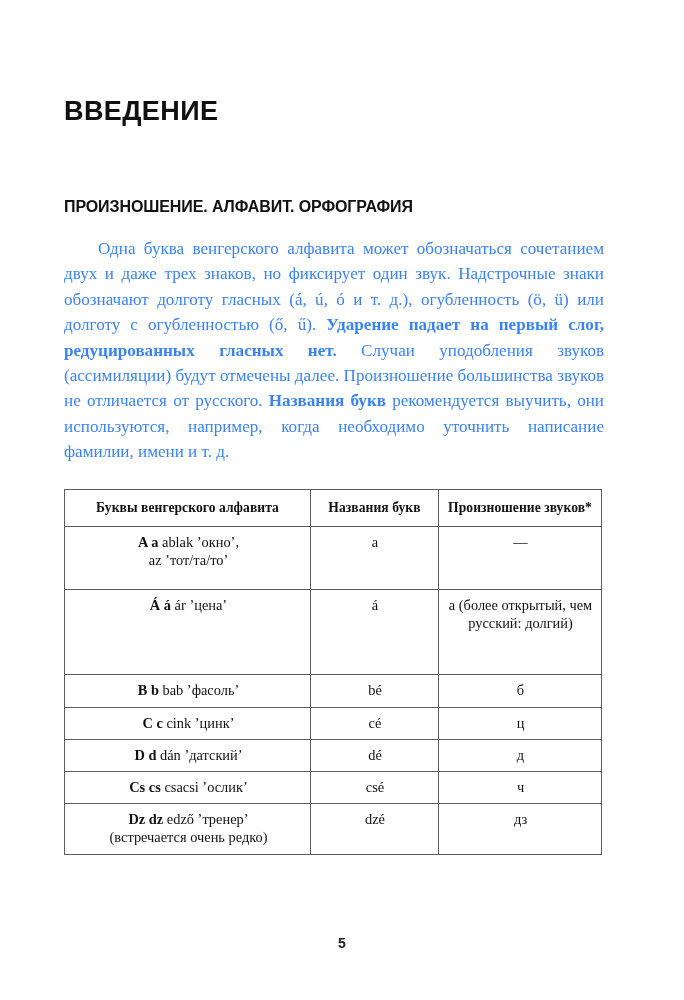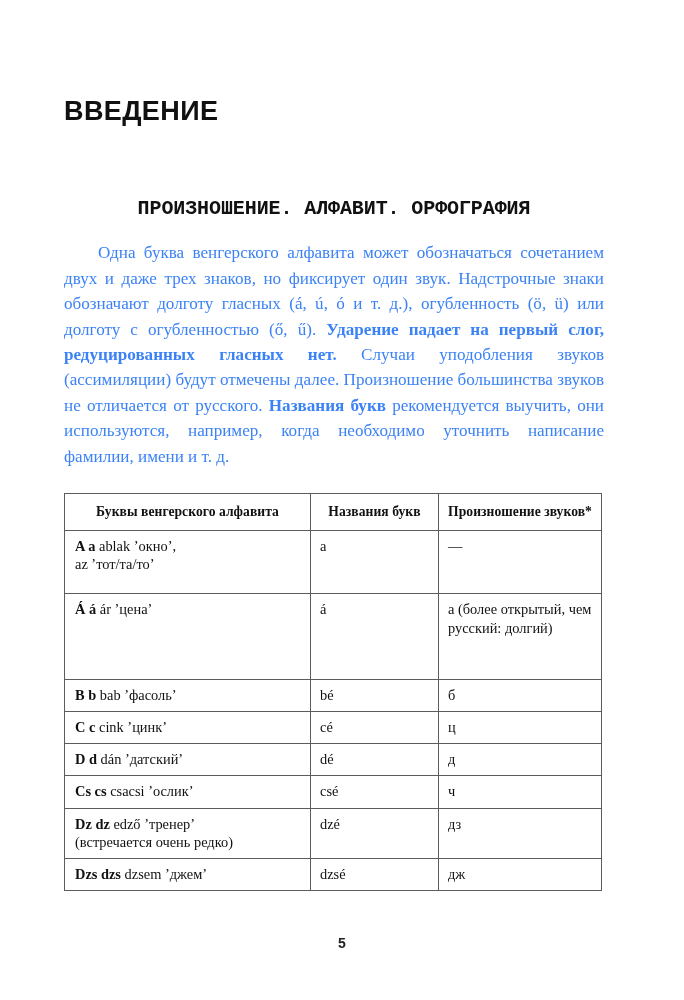--- a/index.html
+++ b/index.html
@@ -31,29 +31,28 @@
     font-weight: 700;
     font-size: 27px;
     letter-spacing: 0.4px;
     color: #111111;
     margin: 0;
     padding-top: 97px;
     line-height: 1.05;
   }
 
   .section-title {
-    font-family: Liberation Mono, monospace;
-    font-weight: 700;
-    font-size: 20px;
+    font-family: Liberation Sans, sans-serif;
+    font-weight: 700;
+    font-size: 16px;
     letter-spacing: -0.1px;
     color: #111111;
     margin: 0;
     padding-top: 73px;
     line-height: 1.1;
-    text-align: center;
   }
 
   
   .body-par {
     font-family: "Liberation Serif", "DejaVu Serif", serif;
     font-size: 17.1px;
     line-height: 25.4px;
     text-align: justify;
     text-indent: 34px;
     margin: 0;
@@ -77,20 +76,21 @@
   .alphabet-table col.c3 { width: 163px; }
 
   .alphabet-table th,
   .alphabet-table td {
     border: 1.1px solid #5c5c5c;
     vertical-align: top;
     padding: 6px 8px 7px 9px;
     font-size: 14.4px;
     line-height: 18.2px;
     color: #111111;
+    text-align: center;
   }
   .alphabet-table th {
     font-weight: 700;
     text-align: center;
     font-size: 13.6px;
     line-height: 17px;
     padding: 9px 4px 10px 4px;
     letter-spacing: 0.05px;
   }
   .alphabet-table td.col-letter { padding-left: 10px; }
@@ -180,25 +180,20 @@
           <td>csé</td>
           <td>ч</td>
         </tr>
 
         <tr>
           <td class="col-letter"><span class="letter-pair">Dz dz</span><span class="hu-word"> edző ʼтренерʼ</span><br><span class="gloss">(встречается очень редко)</span></td>
           <td>dzé</td>
           <td>дз</td>
         </tr>
 
-        <tr>
-          <td class="col-letter"><span class="letter-pair">Dzs dzs</span><span class="hu-word"> dzsem ʼджемʼ</span></td>
-          <td>dzsé</td>
-          <td>дж</td>
-        </tr>
 
 
       </tbody>
     </table>
 
   </div>
 
   <div class="page-number">5</div>
 
 </div>

